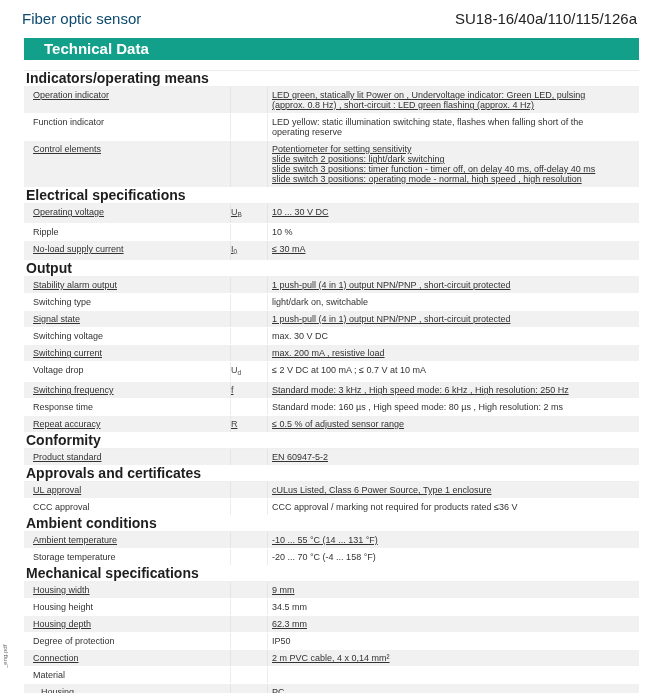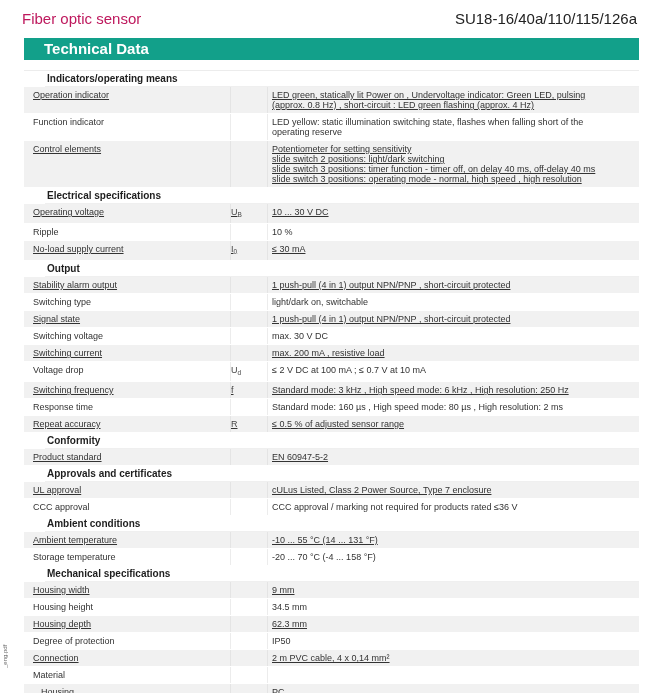--- a/index.html
+++ b/index.html
@@ -1,38 +1,38 @@
 <!DOCTYPE html>
 <html><head>
 <meta charset="utf-8">
 <style>
   html, body { margin: 0; padding: 0; background: #ffffff; }
   body {
     width: 657px; height: 693px; position: relative; overflow: hidden;
     font-family: "Liberation Sans", sans-serif; color: #2a2a2a;
   }
   .hdr-left {
-    position: absolute; left: 22px; top: 10px; font-size: 15px; color: #be185d;
+    position: absolute; left: 22px; top: 10px; font-size: 15px; color: #0c4a6e;
   }
   .hdr-right {
     position: absolute; right: 20px; top: 10px; font-size: 15px; color: #222;
   }
   .banner {
     position: absolute; left: 24px; top: 38px; width: 615px; height: 22px;
     background: #12a08a; color: #ffffff; font-weight: bold; font-size: 15px;
     line-height: 22px; padding-left: 20px; box-sizing: border-box;
   }
   .table {
     position: absolute; left: 24px; top: 70px; width: 615px;
     border-top: 1px solid #ececec;
   }
   .section {
-    font-weight: bold; font-size: 10px; color: #1e1e1e;
+    font-weight: bold; font-size: 14px; color: #1e1e1e;
     height: 15px; line-height: 15px; padding-left: 2px;
-    background: #ffffff; border-bottom: 1px solid #efefef; margin-left: 21px;
+    background: #ffffff; border-bottom: 1px solid #efefef;
   }
   .row {
     display: flex; font-size: 9px; color: #333; line-height: 10px;
     border-bottom: 1px solid #ffffff;
   }
   .row:nth-child(odd of .row) { }
   .row.alt { background: #f1f1f1; text-decoration: underline; }
   .row.plain { background: #ffffff; }
   .cell-label {
     width: 206px; padding: 3px 0 3px 9px; box-sizing: border-box;
@@ -153,21 +153,21 @@
   <div class="row alt">
     <div class="cell-label">Product standard</div>
     <div class="cell-sym"></div>
     <div class="cell-val">EN 60947-5-2</div>
   </div>
 
   <div class="section">Approvals and certificates</div>
   <div class="row alt">
     <div class="cell-label">UL approval</div>
     <div class="cell-sym"></div>
-    <div class="cell-val">cULus Listed, Class 2 Power Source, Type 7 enclosure</div>
+    <div class="cell-val">cULus Listed, Class 6 Power Source, Type 1 enclosure</div>
   </div>
   <div class="row plain">
     <div class="cell-label">CCC approval</div>
     <div class="cell-sym"></div>
     <div class="cell-val">CCC approval / marking not required for products rated ≤36 V</div>
   </div>
 
   <div class="section">Ambient conditions</div>
   <div class="row alt">
     <div class="cell-label">Ambient temperature</div>

